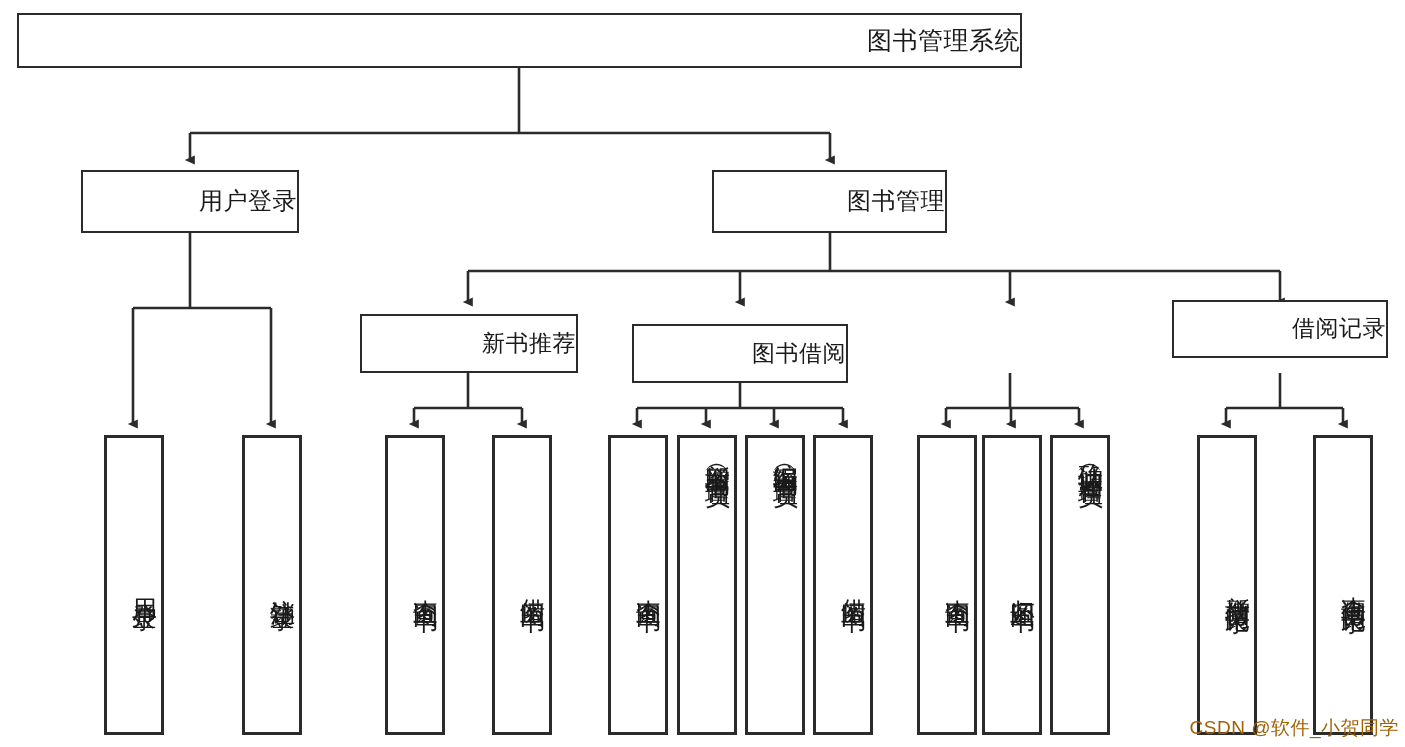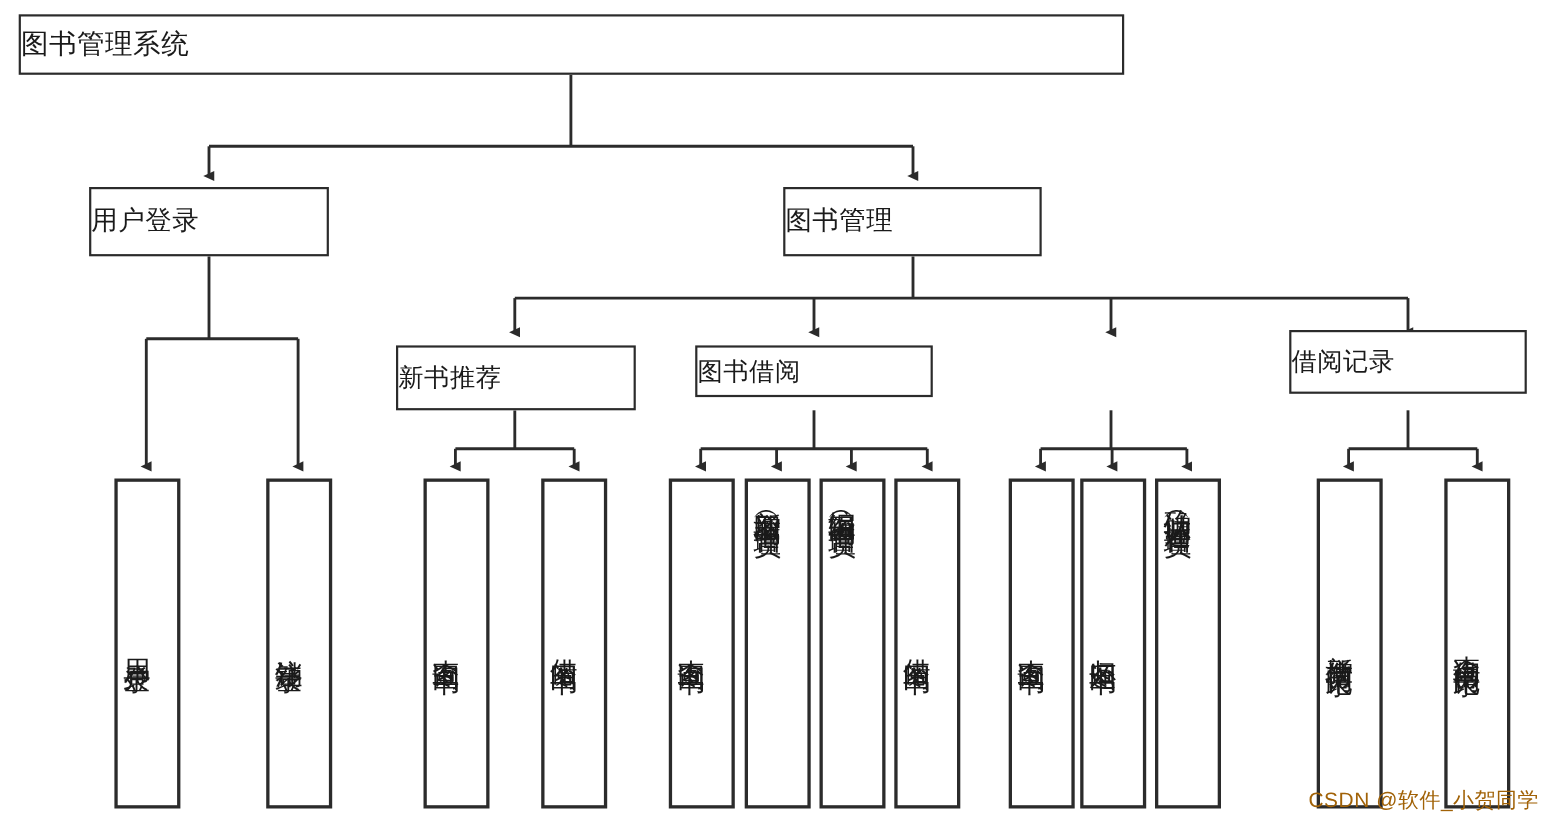--- a/index.html
+++ b/index.html
@@ -25,21 +25,21 @@
     height: 747px;
     pointer-events: none;
   }
   .node {
     position: absolute;
     box-sizing: border-box;
     background: #ffffff;
     border: 2px solid #2b2b2b;
     display: flex;
     align-items: center;
-    justify-content: flex-start;
+    justify-content: flex-end;
     color: #1a1a1a;
   }
   .node .label {
     display: block;
     text-align: center;
     line-height: 1.18;
     letter-spacing: 0.5px;
   }
   .node-root .label { font-size: 25px; }
   .node-l2 .label   { font-size: 24px; }
@@ -137,21 +137,21 @@
   <div class="node node-l2" style="left:81px; top:170px; width:218px; height:63px;">
     <span class="label">用户登录</span>
   </div>
   <div class="node node-l2" style="left:712px; top:170px; width:235px; height:63px;">
     <span class="label">图书管理</span>
   </div>
 
   <div class="node node-l3" style="left:360px; top:314px; width:218px; height:59px;">
     <span class="label">新书推荐</span>
   </div>
-  <div class="node node-l3" style="left:632px; top:314px; width:216px; height:47px;">
+  <div class="node node-l3" style="left:632px; top:324px; width:216px; height:59px;">
     <span class="label">图书借阅</span>
   </div>
   <div class="node node-l3" style="left:1172px; top:300px; width:216px; height:58px;font-family:Liberation Serif, serif;">
     <span class="label">借阅记录</span>
   </div>
 
   <div class="node node-leaf center-v" style="left:104px; top:435px; width:60px; height:300px;">
     <span class="label">用户登录</span>
   </div>
   <div class="node node-leaf center-v" style="left:242px; top:435px; width:60px; height:300px;">

